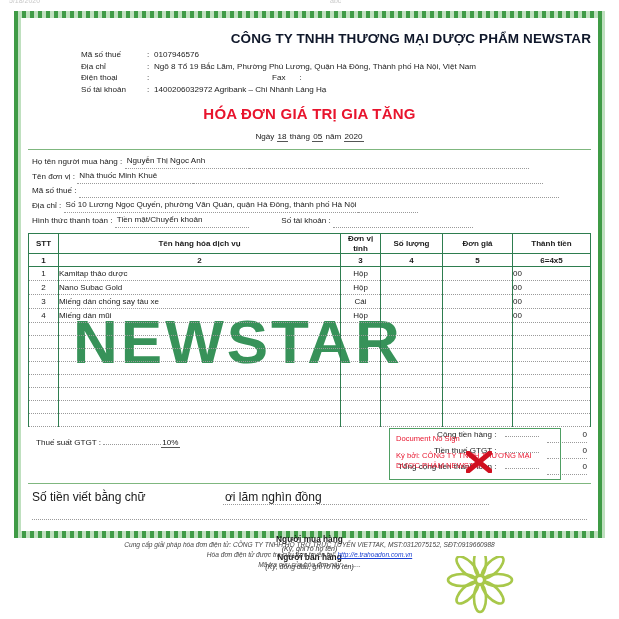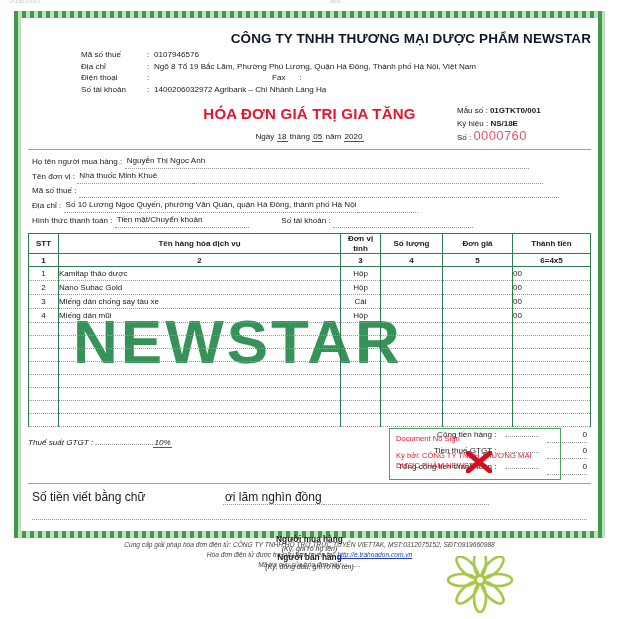--- a/index.html
+++ b/index.html
@@ -95,21 +95,21 @@
 
   .totals{
     position:relative;font-size:8.1px;line-height:15px;
     margin-top:0;padding-right:4px;text-align:right;
   }
   .totals .line{display:block;}
   .totals .lbl{display:inline-block;}
   .totals .pad{display:inline-block;width:34px;border-bottom:1px dotted #9a9a9a;height:9px;margin:0 6px;}
   .totals .zero{display:inline-block;width:40px;text-align:right;border-bottom:1px dotted #9a9a9a;}
 
-  .taxrate{position:absolute;left:0;top:8px;font-size:8.1px;text-align:center;font-style:italic;}
+  .taxrate{position:absolute;left:8px;top:8px;font-size:8.1px;text-align:center;}
   .taxrate .dot{display:inline-block;width:58px;border-bottom:1px dotted #9a9a9a;height:9px;}
 
   .words{font-size:12px;margin-top:6px;padding:0 4px;position:relative;}
   .words .w2{position:absolute;left:195px;top:0;}
 
   .signrow{
     display:flex;margin-top:14px;font-size:8.3px;text-align:center;flex-direction:column;
   }
   .signcol{flex:1;}
   .signcol b{font-weight:bold;}
@@ -166,34 +166,20 @@
 
     <div class="dateline">
       <span>Ngày</span>
       <span class="u">18</span>
       <span>tháng</span>
       <span class="u">05</span>
       <span>năm</span>
       <span class="u">2020</span>
     </div>
 
-    <div class="meta">
-      <div>
-        <span>Mẫu số :</span>
-        <b>01GTKT0/001</b>
-      </div>
-      <div>
-        <span>Ký hiệu :</span>
-        <b>NS/18E</b>
-      </div>
-      <div>
-        <span>Số :</span>
-        <span class="num">0000760</span>
-      </div>
-    </div>
 
     <hr class="hr-green">
 
     <div class="buyer">
       <div class="row">
         <span class="lbl">Họ tên người mua hàng :</span>
         <span class="val" style="min-width:120px">Nguyễn Thị Ngọc Anh</span><span class="dots" style="width:280px"></span>
       </div>
       <div class="row">
         <span class="lbl">Tên đơn vị :</span>

